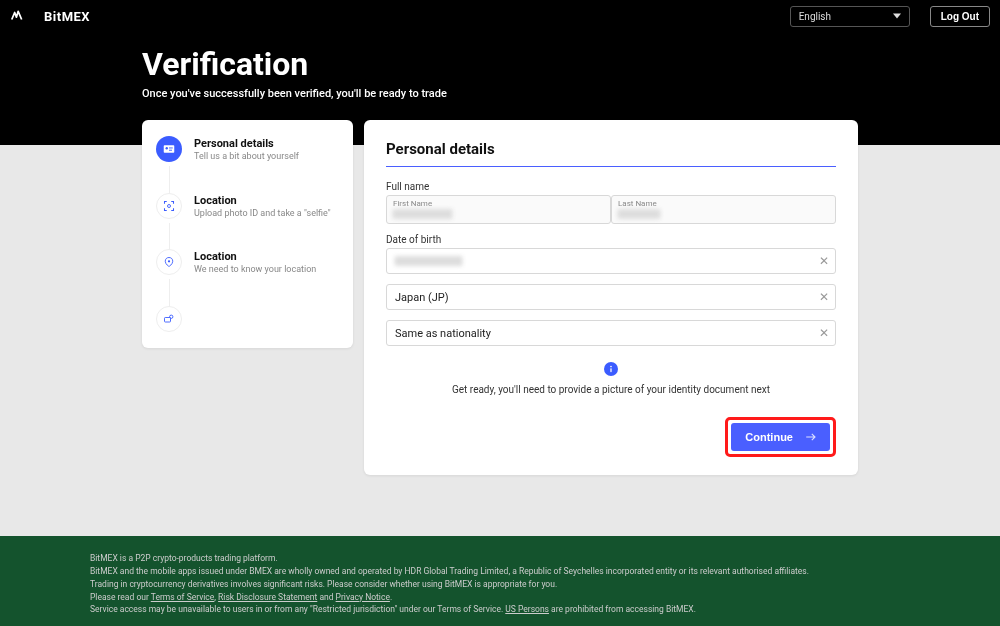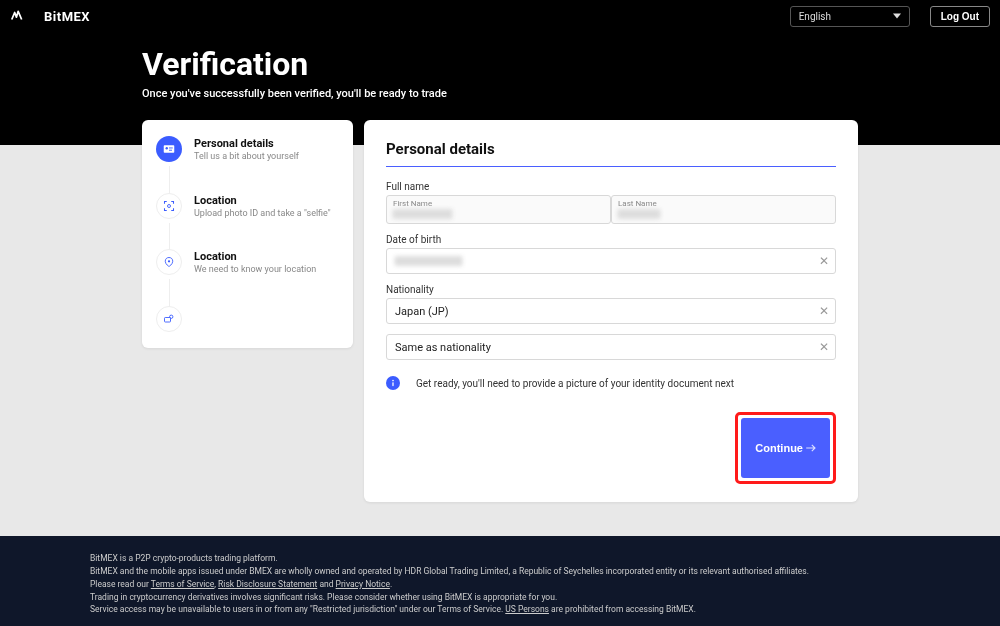--- a/index.html
+++ b/index.html
@@ -30,29 +30,29 @@
   .form-title { font-size: 15px; font-weight: 700; color: #111; padding-bottom: 8px; border-bottom: 1px solid #4a5fff; margin-bottom: 14px; }
   .field-label { font-size: 10px; color: #333; margin-bottom: 3px; }
   .name-row { display: flex; margin-bottom: 10px; }
   .name-box { flex: 1; border: 1px solid #d8d8d8; border-radius: 3px; padding: 3px 6px 4px; background: #fafafa; }
   .name-box .mini { font-size: 8px; color: #888; }
   .name-box .blur { height: 10px; width: 60px; background: repeating-linear-gradient(90deg, #ccc 0 2px, #eee 2px 4px); filter: blur(2px); border-radius: 2px; margin-top: 1px; }
   .name-box .blur.small { width: 42px; }
   .sel { border: 1px solid #d8d8d8; border-radius: 3px; background: #fff; height: 26px; display: flex; align-items: center; padding: 0 8px; font-size: 11px; color: #222; position: relative; margin-bottom: 10px; cursor: pointer; }
   .sel .blur { height: 10px; width: 68px; background: repeating-linear-gradient(90deg, #ccc 0 2px, #eee 2px 4px); filter: blur(2px); border-radius: 2px; }
   .sel .clear { position: absolute; right: 6px; color: #999; font-size: 12px; cursor: pointer; font-weight: 300; }
-  .info-row { display: flex; align-items: center; gap: 16px; margin-top: 16px; margin-bottom: 22px; }
+  .info-row { display: flex; align-items: center; gap: 8px; margin-top: 16px; margin-bottom: 22px; flex-direction: column; }
   .info-icon { width: 14px; height: 14px; border-radius: 50%; background: #3b5cff; display: flex; align-items: center; justify-content: center; flex-shrink: 0; }
   .info-icon svg { width: 8px; height: 8px; fill: #fff; }
   .info-text { font-size: 10px; color: #333; }
   .continue-wrap { display: flex; justify-content: flex-end; }
   .continue-highlight { border: 3px solid #ff1a1a; border-radius: 5px; padding: 3px; }
-  .continue-btn { background: #4a5fff; color: #fff; border: none; font-size: 11px; font-weight: 600; padding: 24px 14px; border-radius: 3px; cursor: pointer; display: flex; align-items: center; gap: 3px; }
+  .continue-btn { background: #4a5fff; color: #fff; border: none; font-size: 11px; font-weight: 600; padding: 8px 14px; border-radius: 3px; cursor: pointer; display: flex; align-items: center; gap: 13px; }
   .continue-btn svg { width: 10px; height: 8px; fill: #dcdfff; }
-  .footer { position: absolute; bottom: 0; left: 0; right: 0; background: #0f172a; color: #ccc; font-size: 8.5px; padding: 16px 90px 10px; line-height: 1.5; }
+  .footer { position: absolute; bottom: 0; left: 0; right: 0; background: #14532d; color: #ccc; font-size: 8.5px; padding: 16px 90px 10px; line-height: 1.5; }
   .footer a { color: #ccc; text-decoration: underline; }
   .help-bubble { position: absolute; bottom: 51px; right: 60px; background: #fff; border-radius: 18px; padding: 8px 14px; font-size: 11px; color: #222; box-shadow: 0 2px 10px rgba(0,0,0,0.15); display: flex; align-items: center; }
   .help-close { position: absolute; bottom: 51px; right: 165px; width: 20px; height: 20px; border-radius: 50%; background: rgba(255,255,255,0.9); display: flex; align-items: center; justify-content: center; color: #777; font-size: 11px; cursor: pointer; box-shadow: 0 1px 4px rgba(0,0,0,0.1);}
   .chat-fab { position: absolute; bottom: 10px; right: 14px; width: 38px; height: 38px; border-radius: 50%; background: #fff; display: flex; align-items: center; justify-content: center; box-shadow: 0 3px 12px rgba(0,0,0,0.25); cursor: pointer; }
   .chat-fab svg { width: 18px; height: 18px; fill: #111; }
 </style>
 </head>
 <body>
 
 <div class="top-black"></div>
@@ -146,21 +146,20 @@
       <div class="blur small"></div>
     </div>
   </div>
 
   <div class="field-label">Date of birth</div>
   <div class="sel">
     <div class="blur"></div>
     <span class="clear">✕</span>
   </div>
 
-  <div class="field-label">Nationality</div>
   <div class="sel">
     <span>Japan (JP)</span>
     <span class="clear">✕</span>
   </div>
 
   <div class="sel">
     <span>Same as nationality</span>
     <span class="clear">✕</span>
   </div>
 
@@ -194,20 +193,20 @@
 </div>
 <div class="chat-fab">
   <svg viewBox="0 0 24 24">
       <path d="M4 4 h16 a2 2 0 0 1 2 2 v9 a2 2 0 0 1 -2 2 h-8 l-5 4 v-4 h-3 a2 2 0 0 1 -2 -2 v-9 a2 2 0 0 1 2 -2 z"></path>
     </svg>
 </div>
 
 <div class="footer">
   <div>BitMEX is a P2P crypto-products trading platform.</div>
   <div>BitMEX and the mobile apps issued under BMEX are wholly owned and operated by HDR Global Trading Limited, a Republic of Seychelles incorporated entity or its relevant authorised affiliates.</div>
+  <div>Trading in cryptocurrency derivatives involves significant risks. Please consider whether using BitMEX is appropriate for you.</div>
   <div>
     <span>Please read our </span><a href="#">Terms of Service</a><span>, </span><a href="#">Risk Disclosure Statement</a><span> and </span><a href="#">Privacy Notice</a><span>.</span>
   </div>
-  <div>Trading in cryptocurrency derivatives involves significant risks. Please consider whether using BitMEX is appropriate for you.</div>
   <div>
     <span>Service access may be unavailable to users in or from any "Restricted jurisdiction" under our Terms of Service. </span><a href="#">US Persons</a><span> are prohibited from accessing BitMEX.</span>
   </div>
 </div>
 
 </body></html>

